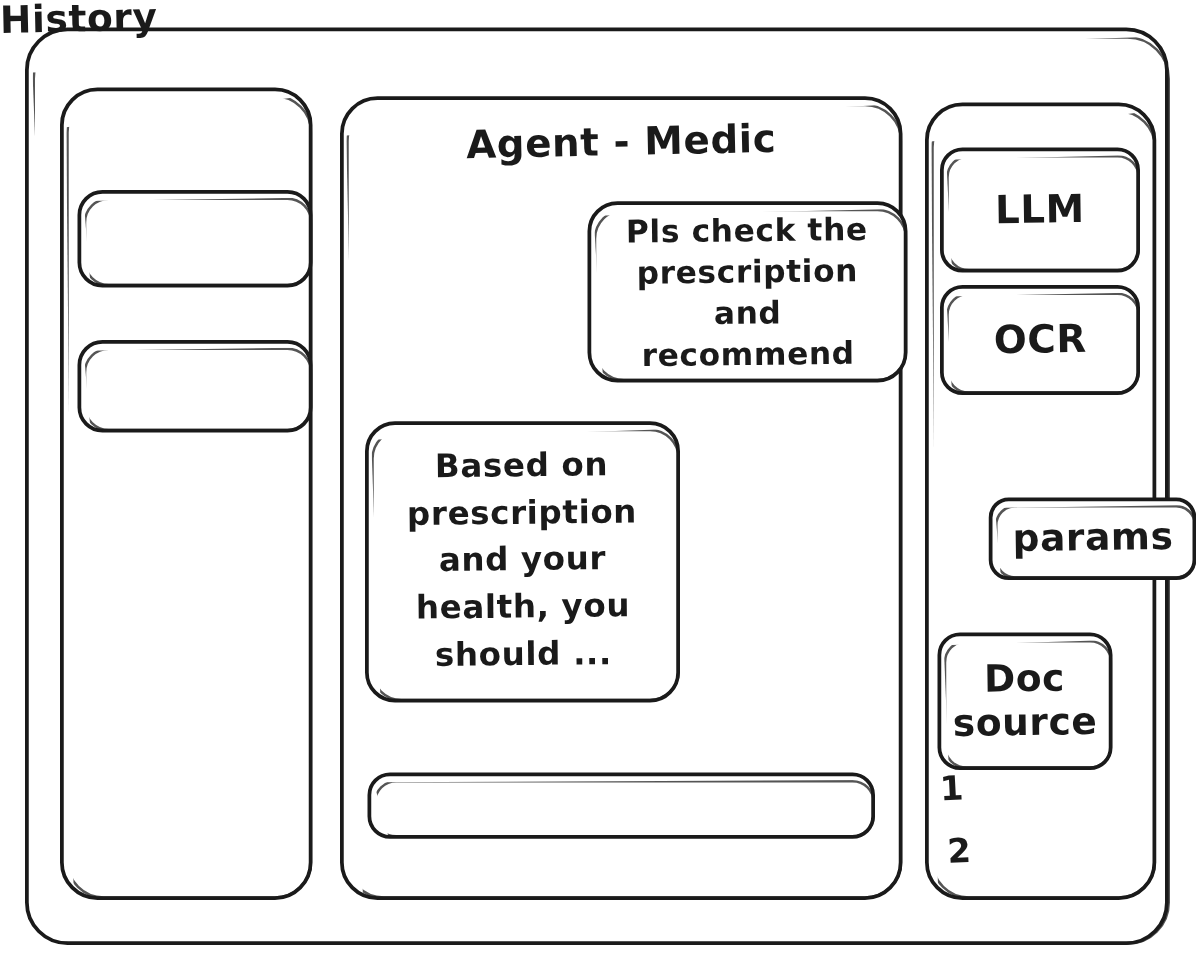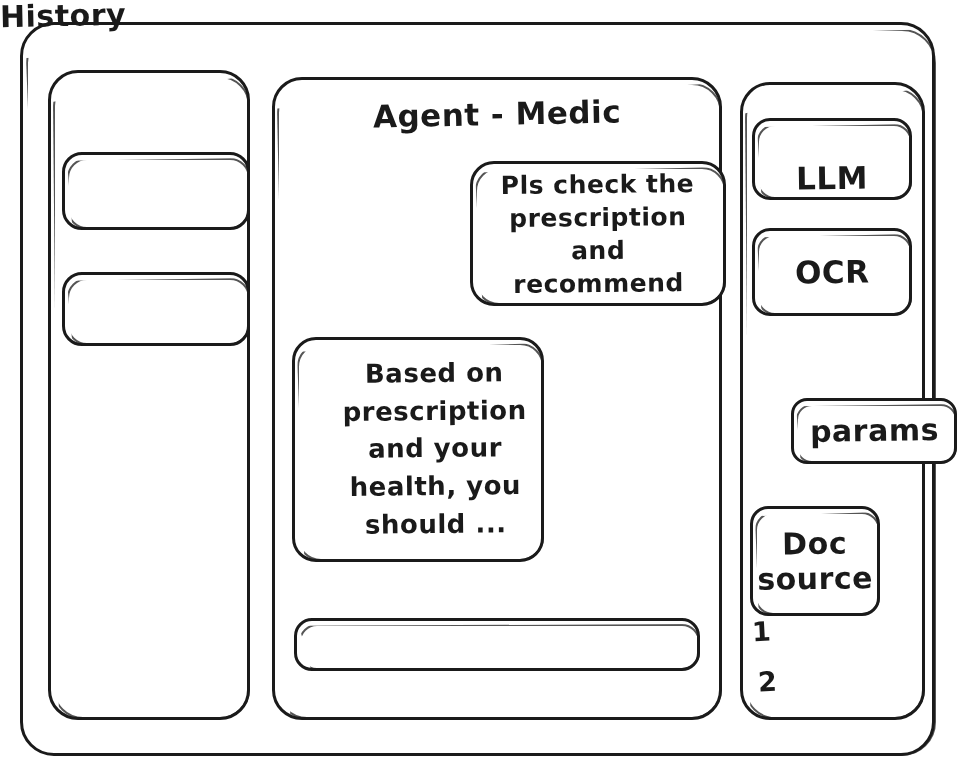--- a/index.html
+++ b/index.html
@@ -96,21 +96,21 @@
   }
   .bubble::after { border-radius: 24px; }
   .bubble-text {
     font-size: 25px;
     line-height: 1.32;
     text-align: center;
     white-space: pre-line;
     transform: rotate(-0.6deg);
   }
   #bubble-user      { left: 454px; top: 161px; width: 256px; height: 145px; margin-left: 16px; }
-  #bubble-assistant { left: 292px; top: 337px; width: 252px; height: 225px; justify-content: flex-end; }
+  #bubble-assistant { left: 292px; top: 337px; width: 252px; height: 225px; }
   #bubble-assistant .bubble-text { font-size: 26px; line-height: 1.45; }
 
   
   #composer-input {
     left: 294px; top: 618px;
     width: 406px; height: 53px;
     border-radius: 18px;
     border-width: 3px;
   }
   #composer-input::after { border-radius: 18px; }
@@ -126,26 +126,26 @@
     justify-content: center;
   }
   .tool-btn::after { border-radius: 18px; }
   .tool-label {
     font-size: 31px;
     line-height: 1.18;
     text-align: center;
     white-space: pre-line;
     transform: rotate(-0.8deg);
   }
-  #tool-llm    { top: 118px; height: 82px; align-items: flex-end; }
+  #tool-llm    { top: 118px; height: 100px; }
   #tool-ocr    { top: 228px; height: 88px; }
   #tool-params { left: 746px; top: 398px; width: 166px; height: 66px; border-radius: 16px; margin-left: 45px; }
   #tool-params::after { border-radius: 16px; }
   #tool-params .tool-label { font-size: 30px; }
-  #tool-docsource { left: 750px; top: 506px; width: 130px; height: 110px; }
+  #tool-docsource { left: 750px; top: 506px; width: 140px; height: 110px; }
   #tool-docsource .tool-label { font-size: 30px; }
 
   
   .doc-ref {
     position: absolute;
     font-size: 27px;
     line-height: 1;
     transform: rotate(-3deg);
   }
   #doc-ref-0 { left: 752px; top: 618px; }

